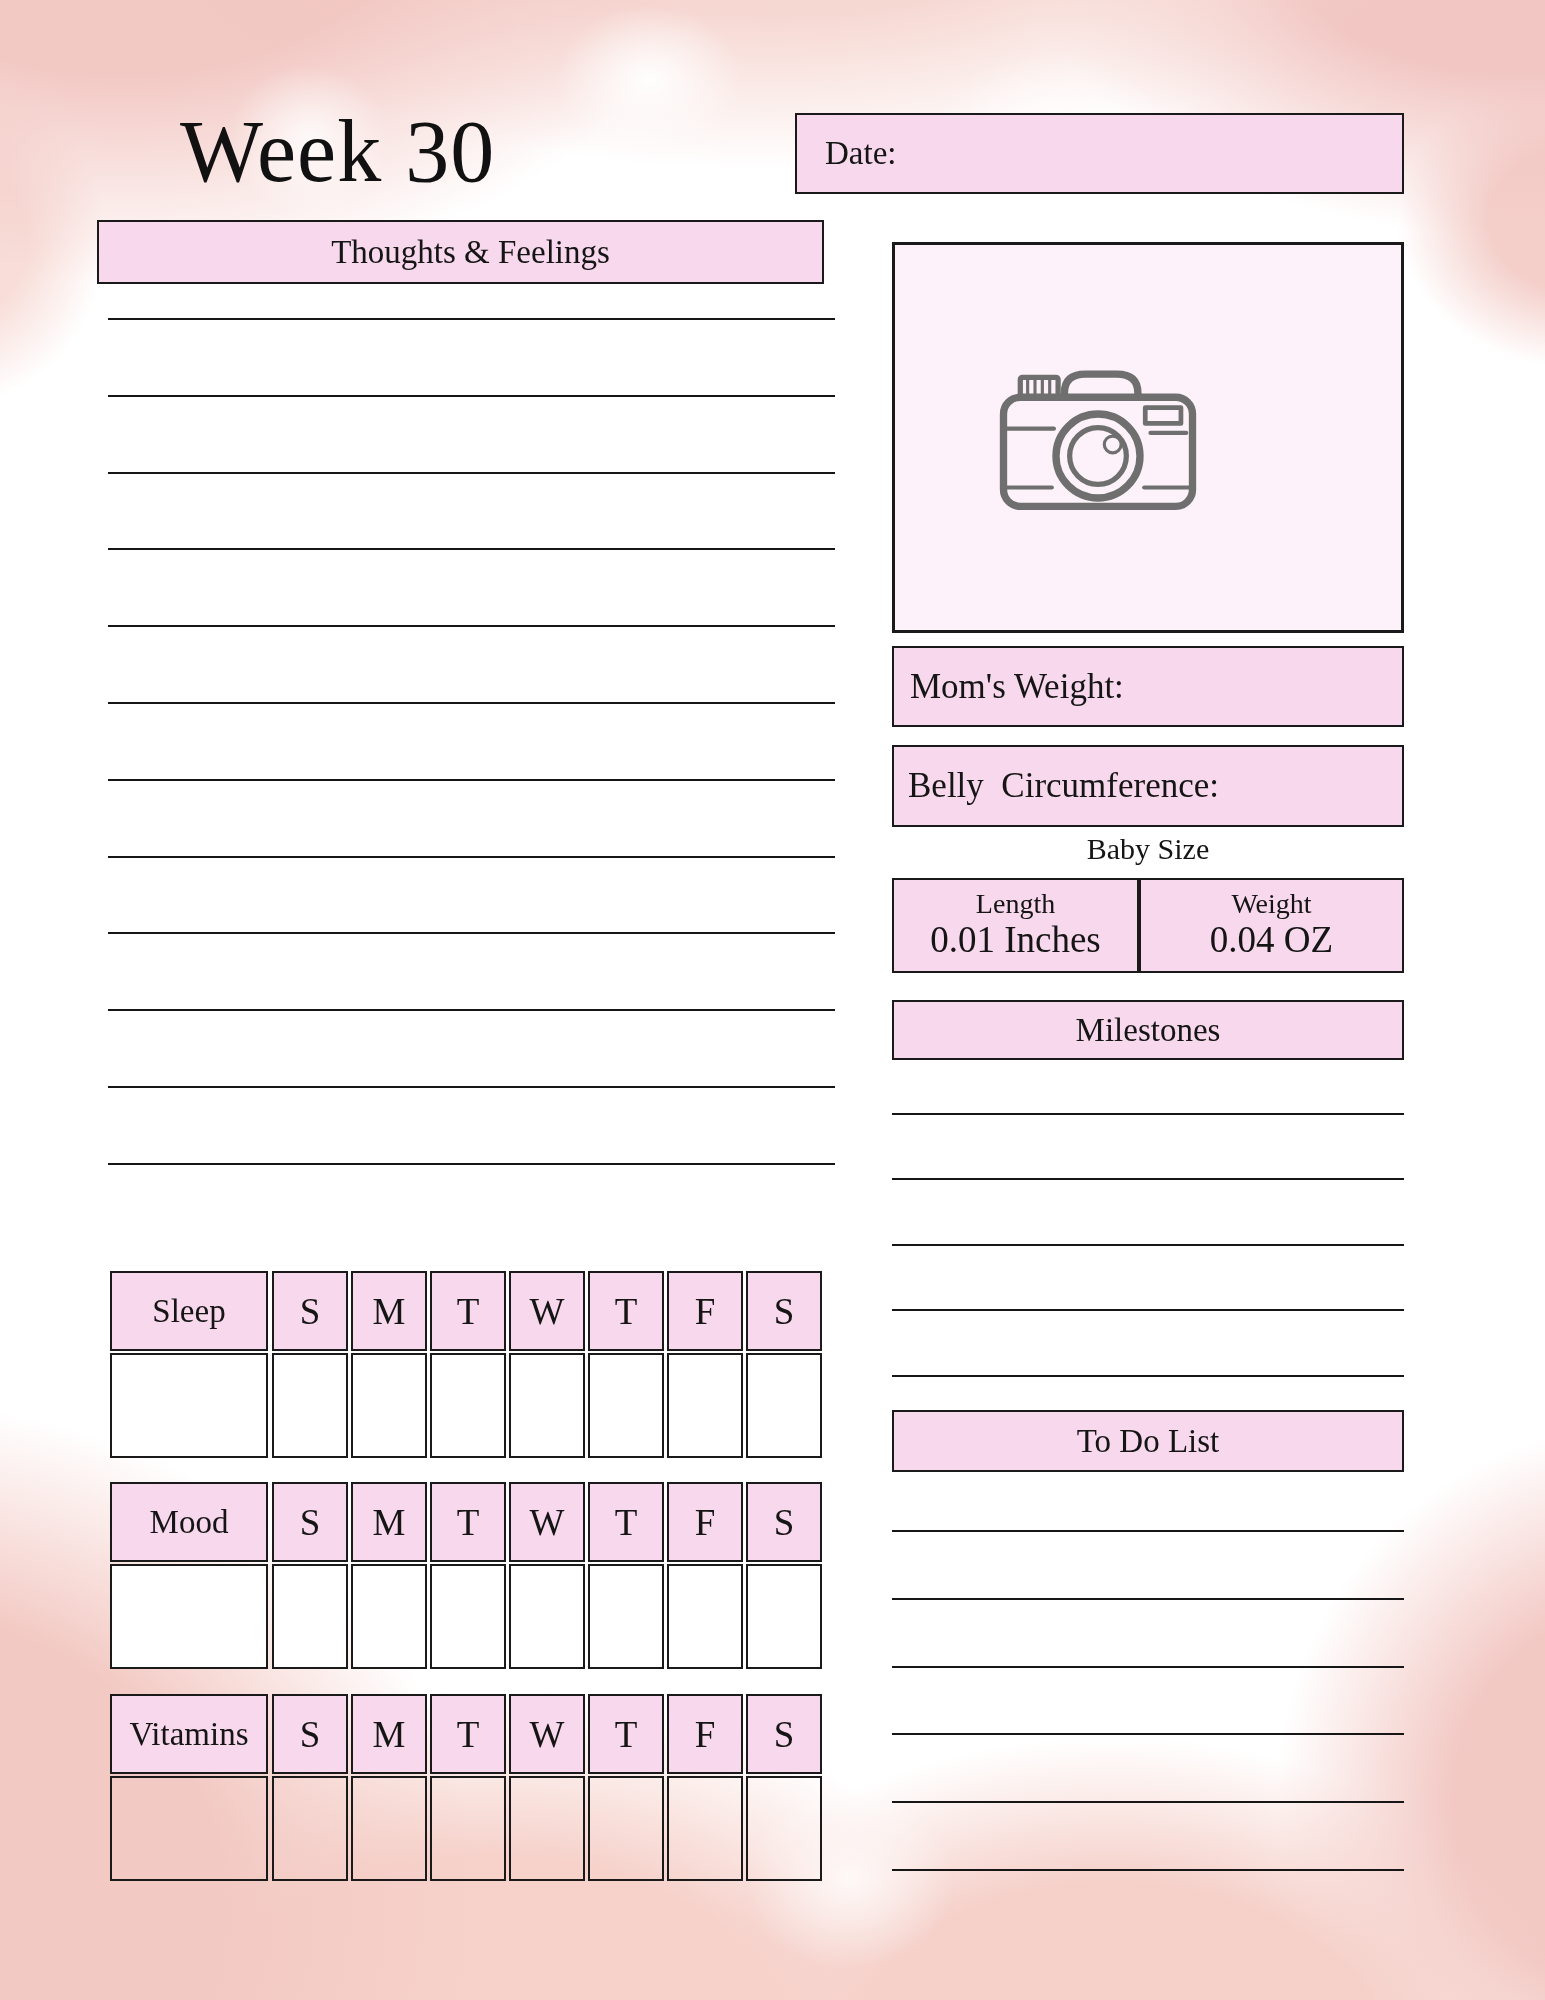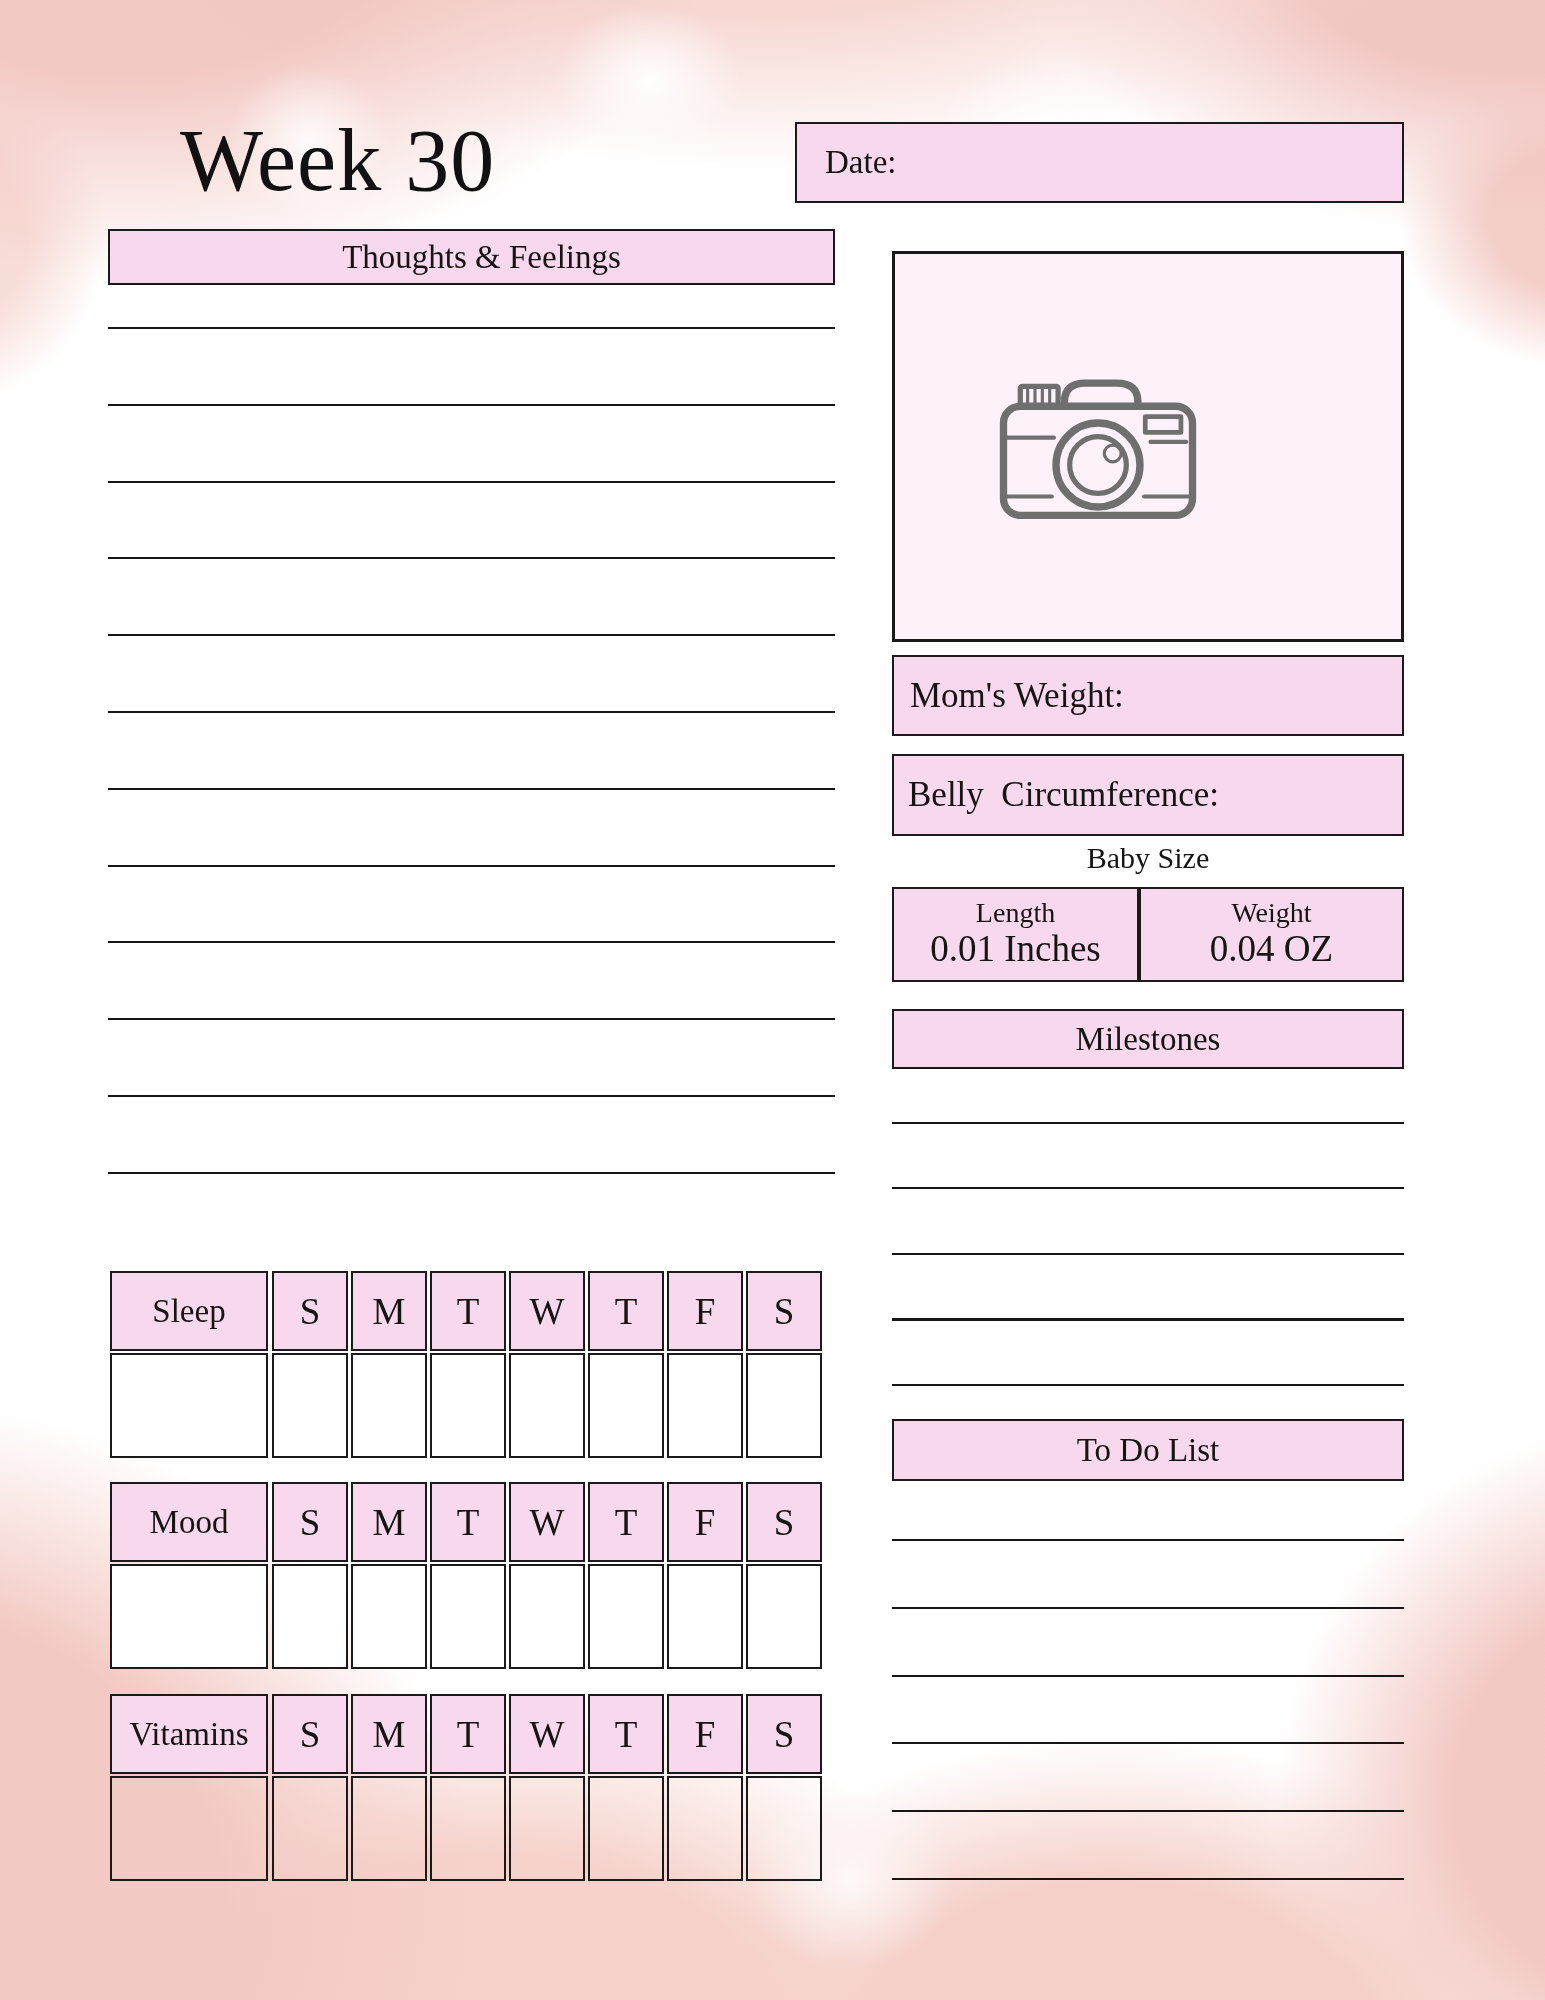--- a/index.html
+++ b/index.html
@@ -19,38 +19,38 @@
       radial-gradient(60% 22% at 50% -8%, rgba(246,214,208,.95) 40%, rgba(246,214,208,0) 75%),
       radial-gradient(45% 22% at 98% -4%, rgba(241,196,192,.95) 35%, rgba(241,196,192,0) 72%),
       radial-gradient(14% 9% at 102% 11%, rgba(243,202,196,.9) 40%, rgba(243,202,196,0) 82%),
       radial-gradient(12% 10% at -3% 12%, rgba(247,216,210,.85) 40%, rgba(247,216,210,0) 82%),
       radial-gradient(50% 32% at -8% 95%, rgba(243,201,195,1) 45%, rgba(243,201,195,0) 78%),
       radial-gradient(45% 25% at 32% 104%, rgba(246,210,203,1) 45%, rgba(246,210,203,0) 78%),
       radial-gradient(40% 22% at 72% 104%, rgba(245,206,199,.95) 45%, rgba(245,206,199,0) 78%),
       radial-gradient(30% 24% at 106% 90%, rgba(242,198,193,.95) 40%, rgba(242,198,193,0) 78%),
       #ffffff;
   }
-  .abs{position:absolute;box-sizing:border-box;margin-top:9px;}
+  .abs{position:absolute;box-sizing:border-box;}
 
   .title{
     left:180px;top:106px;
     font-size:88px;line-height:1.05;
     letter-spacing:1px;color:#111;
   }
 
   .pinkbox{
     background:var(--pink);
     border:2px solid var(--border);
     display:flex;align-items:center;
     box-sizing:border-box;
   }
   .center{justify-content:center;}
 
   .date-box{left:795px;top:113px;width:609px;height:81px;padding-left:28px;font-size:33px;}
-  .thoughts-header{left:108px;top:220px;width:727px;height:56px;font-size:33px;padding-left:20px;}
+  .thoughts-header{left:97px;top:220px;width:727px;height:64px;font-size:33px;padding-left:20px;}
 
   .lines{background-repeat:repeat-y;}
   .thoughts-lines{
     left:108px;top:318px;width:727px;height:848px;
     background-image:repeating-linear-gradient(to bottom,#161616 0 2px,transparent 2px 76.8px);
   }
   .milestone-lines{
     left:892px;top:1113px;width:512px;height:265px;
     background-image:repeating-linear-gradient(to bottom,#161616 0 2px,transparent 2px 65.5px);
   }

